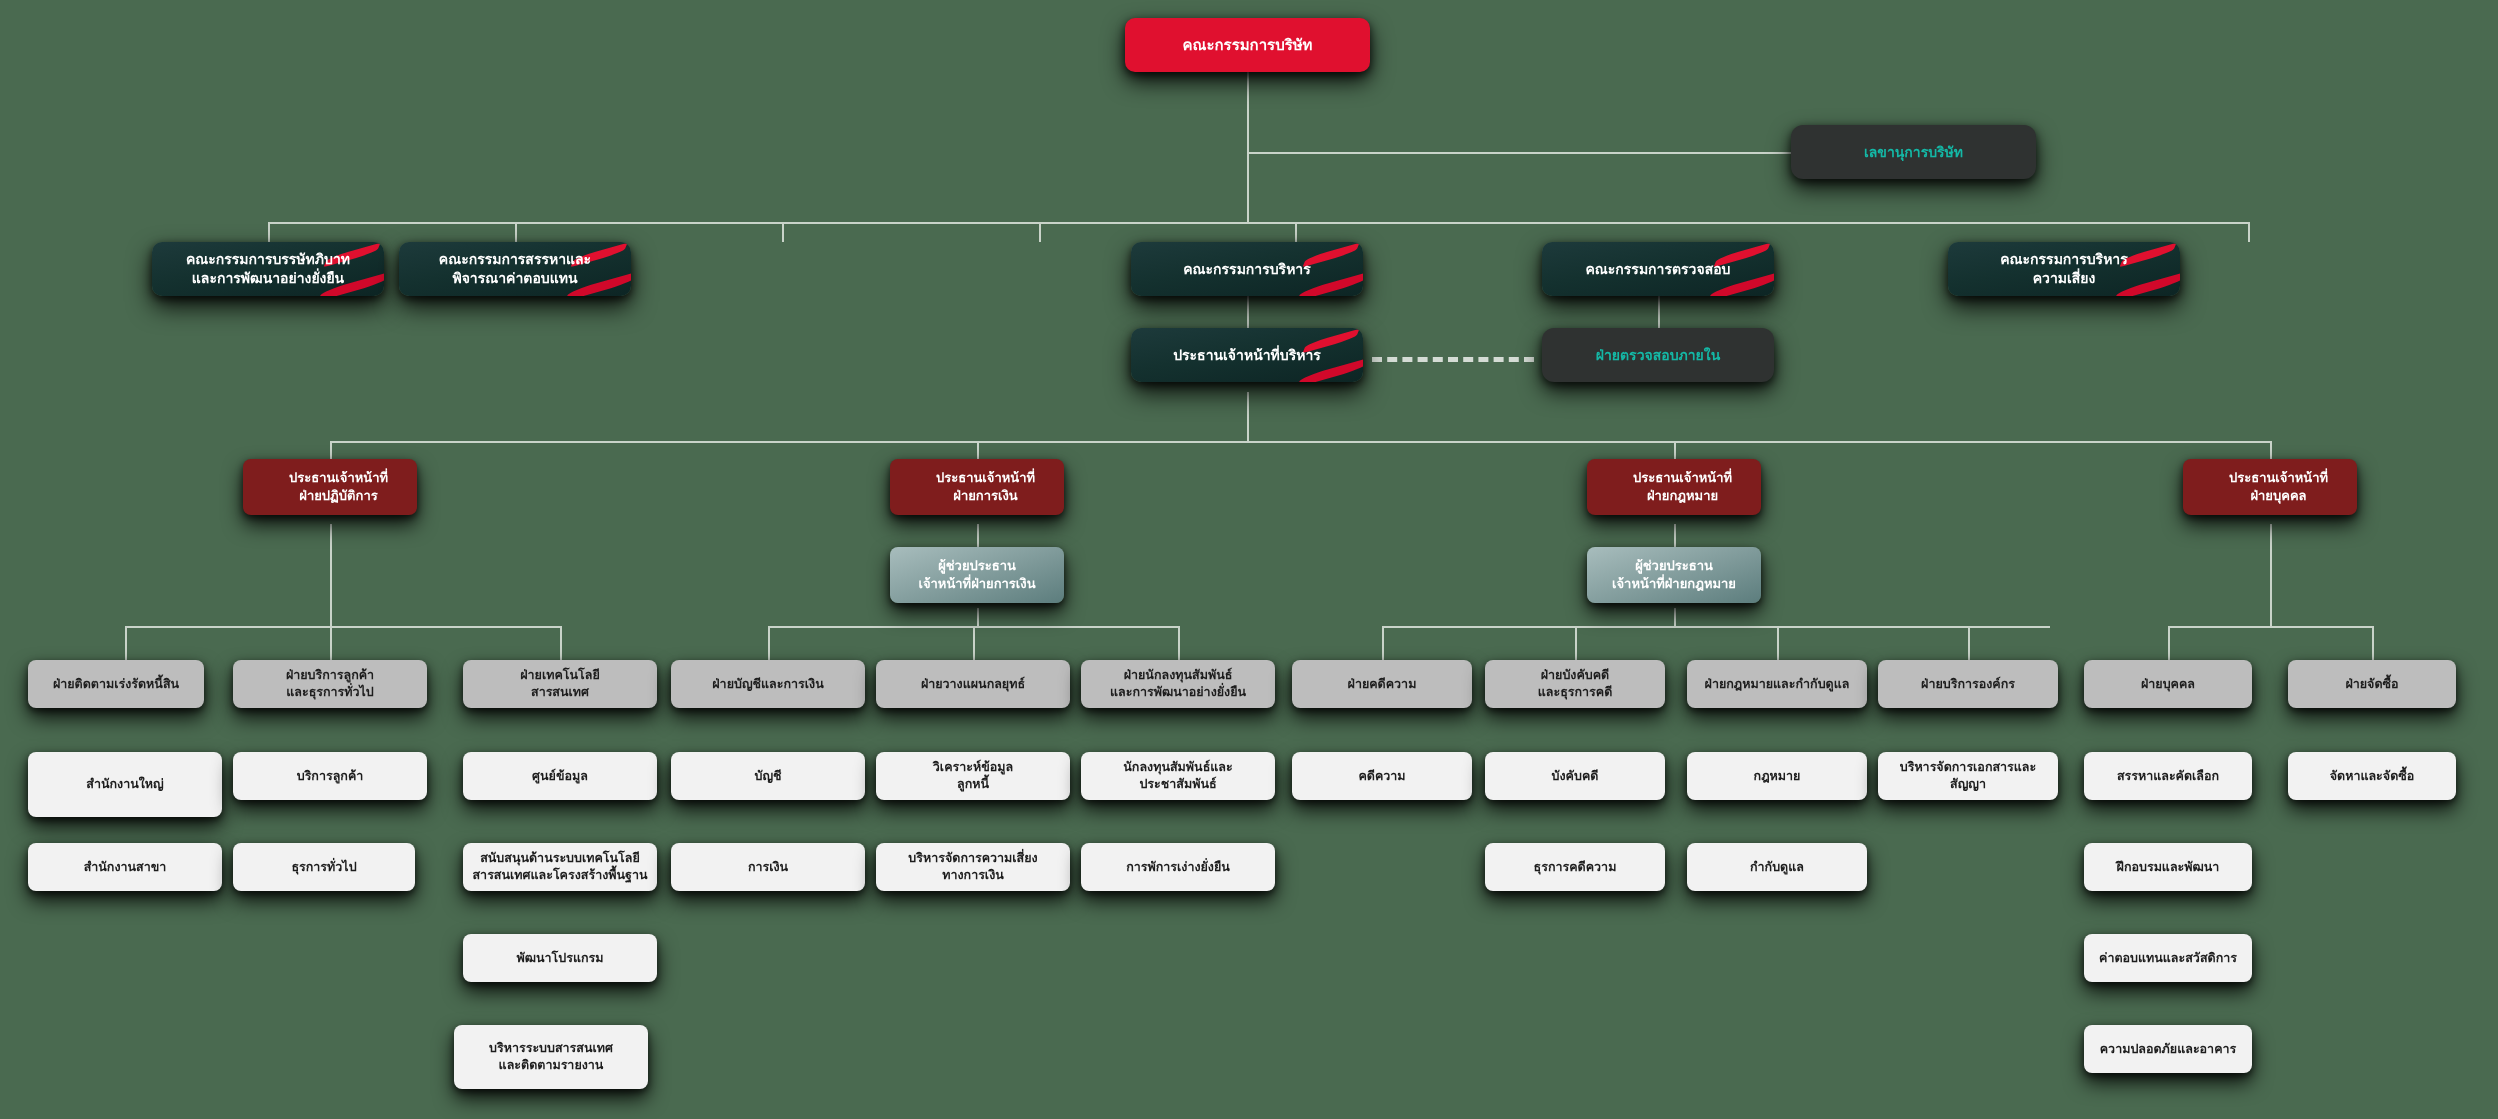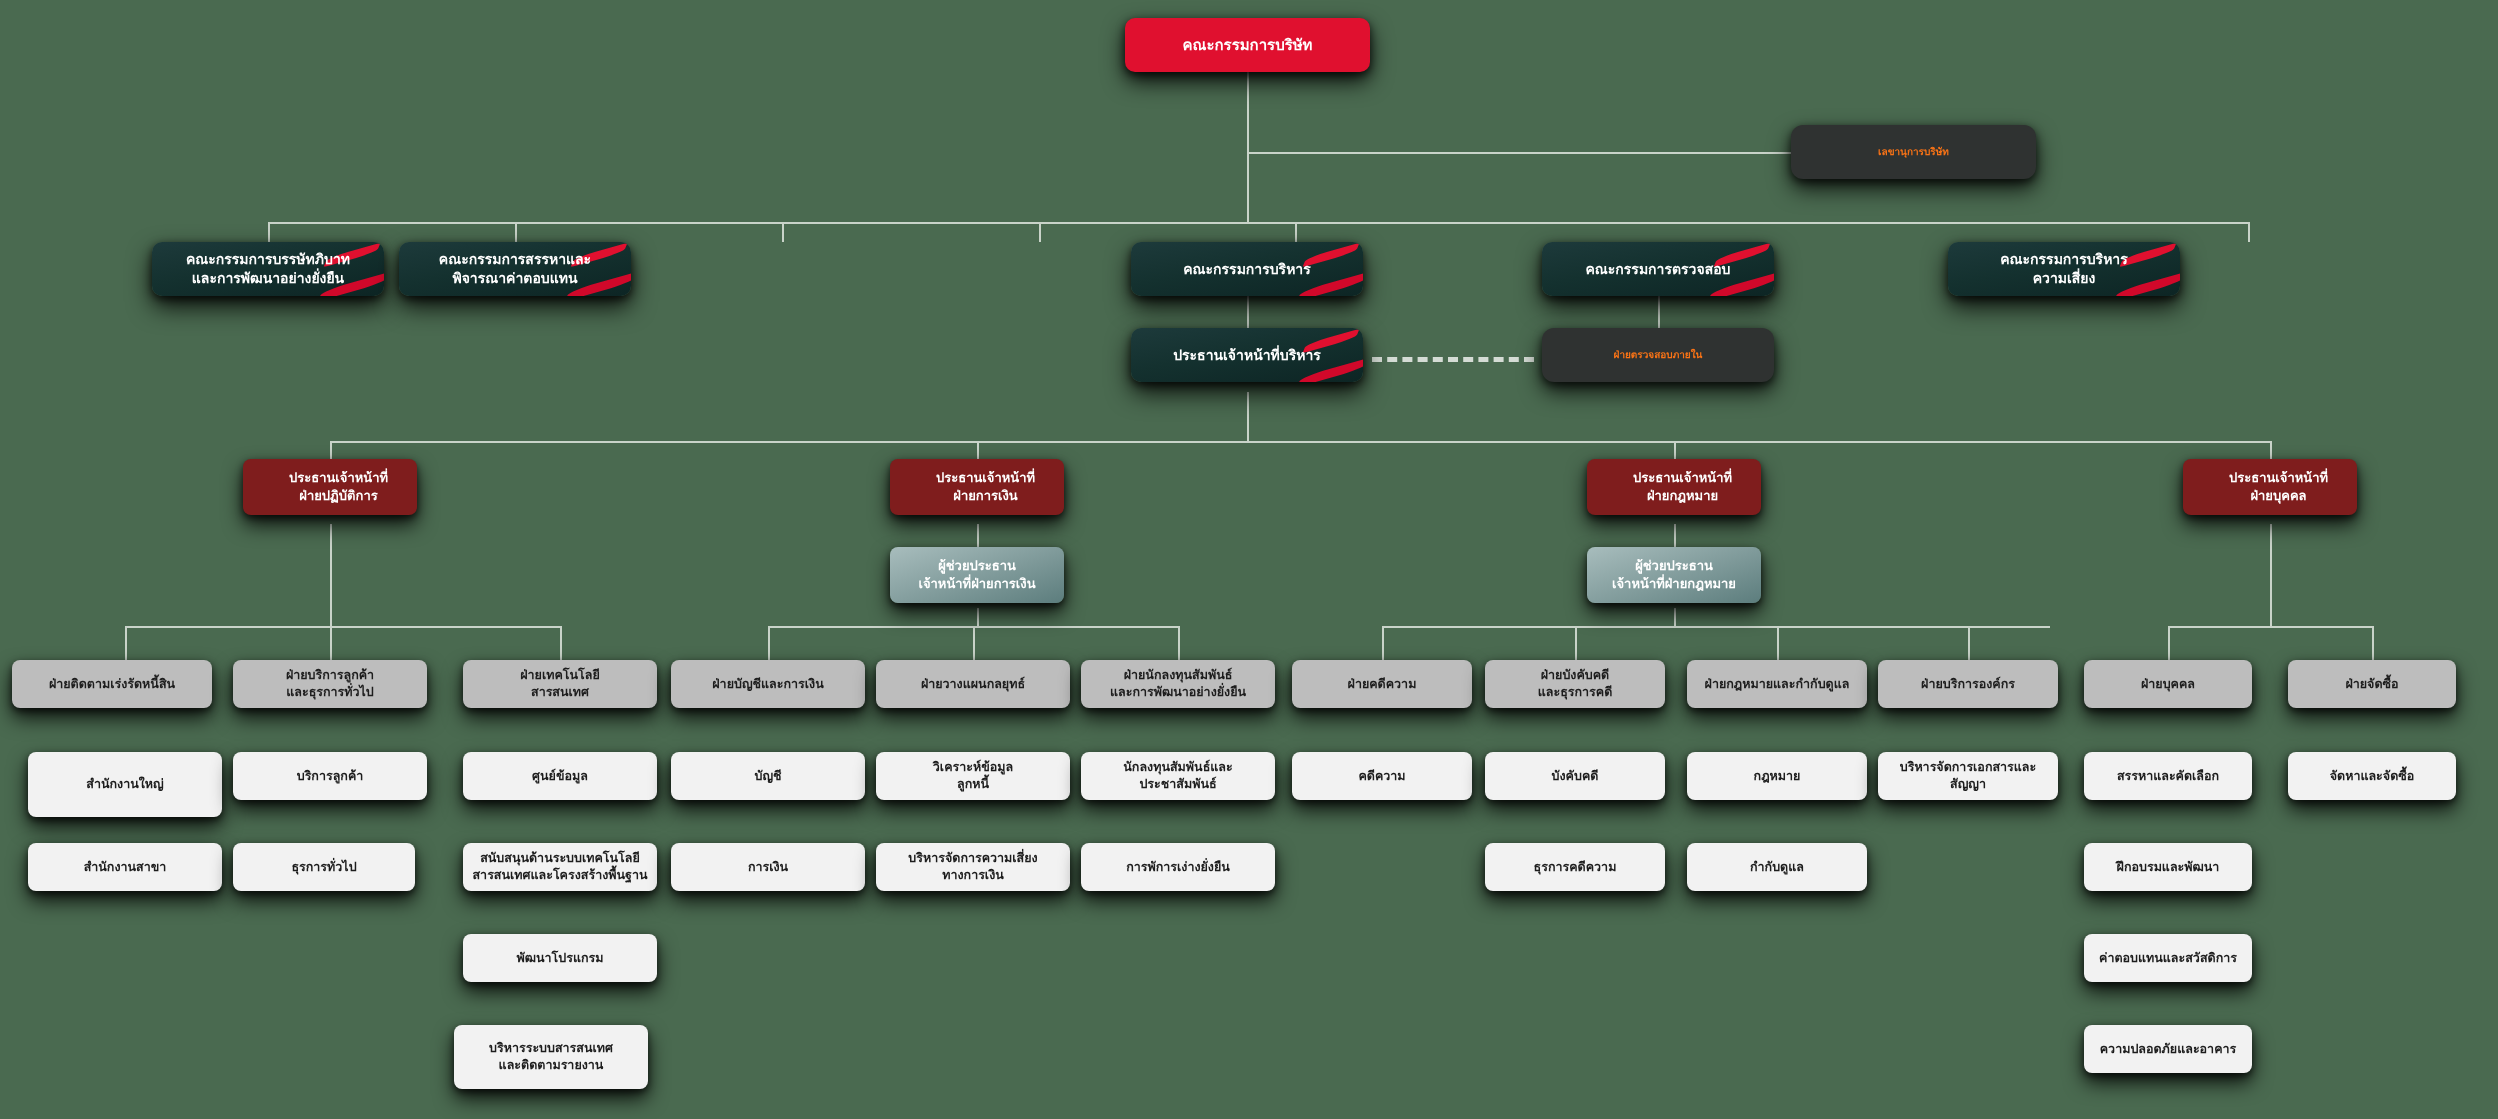--- a/index.html
+++ b/index.html
@@ -60,23 +60,23 @@
     color: #ffffff;
     font-weight: bold;
     font-size: 15px;
     border-radius: 10px;
     box-shadow: 0 10px 22px rgba(0,0,0,0.85), 0 3px 8px rgba(0,0,0,0.7);
   }
 
   
   .node.dark {
     background: #2f3231;
-    color: #f97316;
-    font-weight: bold;
-    font-size: 10px;
+    color: #14b8a6;
+    font-weight: bold;
+    font-size: 14px;
     border-radius: 12px;
     box-shadow: 0 10px 22px rgba(0,0,0,0.8), 0 3px 8px rgba(0,0,0,0.65);
   }
 
   
   .node.committee {
     background: linear-gradient(170deg, #1d3a3b 0%, #14312f 45%, #0d2524 100%);
     color: #ffffff;
     font-weight: bold;
     font-size: 14px;
@@ -295,21 +295,21 @@
   <div class="node assistant" style="left:1587px; top:547px; width:174px; height:56px;">
     <span class="label">ผู้ช่วยประธาน
 เจ้าหน้าที่ฝ่ายกฎหมาย</span>
   </div>
 
   <div class="node chief" style="left:2183px; top:459px; width:174px; height:56px;">
     <span class="label">ประธานเจ้าหน้าที่
 ฝ่ายบุคคล</span>
   </div>
 
-  <div class="node dept" style="left:12px; top:660px; width:200px; height:48px;text-align:center;">
+  <div class="node dept" style="left:28px; top:660px; width:176px; height:48px;text-align:center;">
     <span class="label">ฝ่ายติดตามเร่งรัดหนี้สิน</span>
   </div>
   <div class="node unit" style="left:28px; top:752px; width:194px; height:65px;">
     <span class="label">สำนักงานใหญ่</span>
   </div>
   <div class="node unit" style="left:28px; top:843px; width:194px; height:48px;">
     <span class="label">สำนักงานสาขา</span>
   </div>
 
   <div class="node dept" style="left:233px; top:660px; width:194px; height:48px;">

